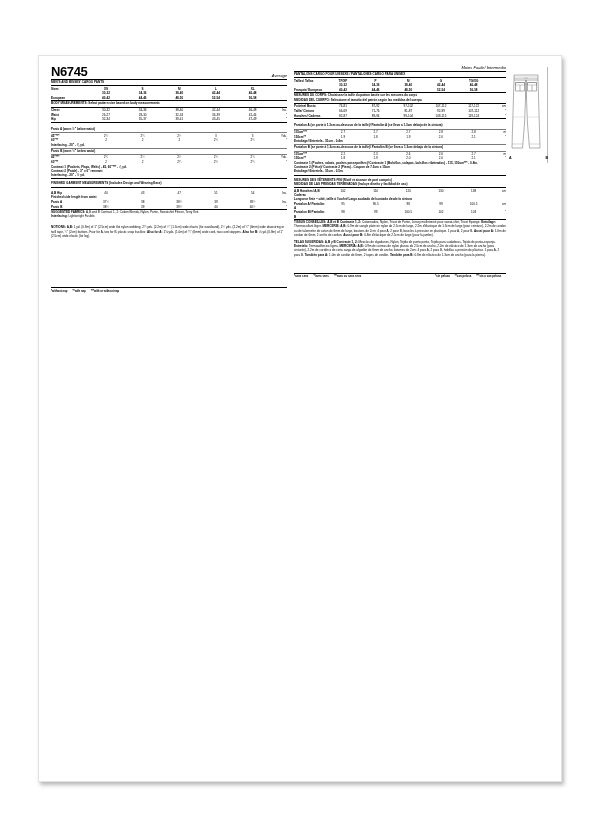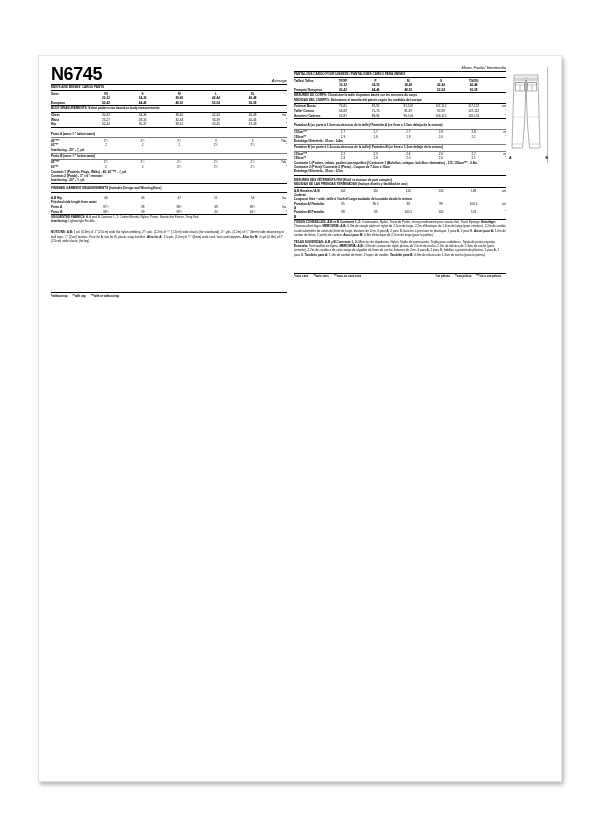--- a/index.html
+++ b/index.html
@@ -24,21 +24,21 @@
     left: 12px; top: 9px;
     width: 500px;
   }
   .cols { display: flex; align-items: flex-start; }
   .col-en { width: 236px; flex: 0 0 236px; }
   .col-gap { width: 7px; flex: 0 0 7px; }
   .col-fr { width: 212px; flex: 0 0 212px; }
   .col-art { width: 45px; flex: 0 0 45px; position: relative; }
   .b { font-weight: bold; }
   .patnum {
-    font-size: 18px; font-weight: bold; letter-spacing: -0.4px;
+    font-size: 13px; font-weight: bold; letter-spacing: -0.4px;
     line-height: 1; color: #000;
   }
   .diff { font-size: 4.1px; font-style: italic; color: #000; }
   .hdr-row { display: flex; align-items: flex-end; justify-content: space-between; }
 
   .rule { border-bottom: 0.7px solid #000; margin-top: 1.1px; }
   .rule-thin { border-bottom: 0.5px solid #7a7a7a; margin-top: 1px; }
   .sect { font-size: 3.05px; font-weight: bold; line-height: 1.4; }
 
   

